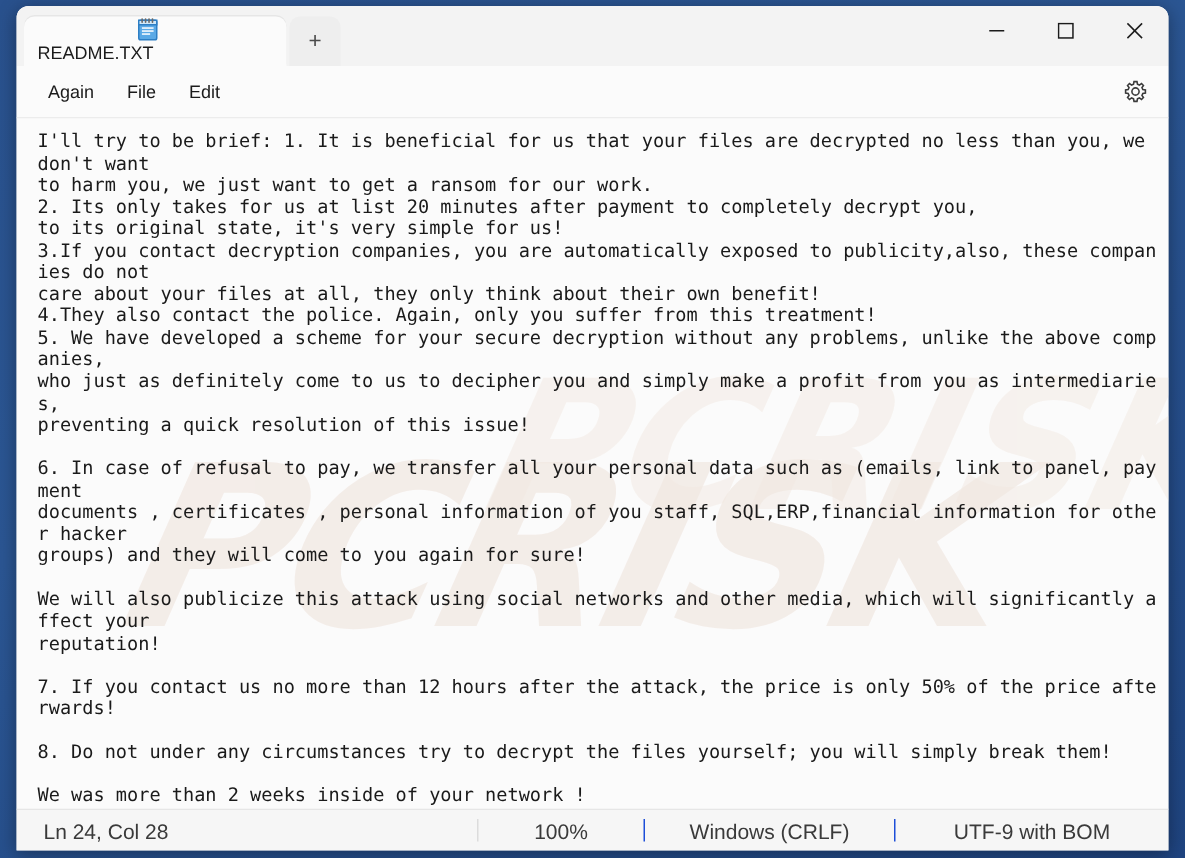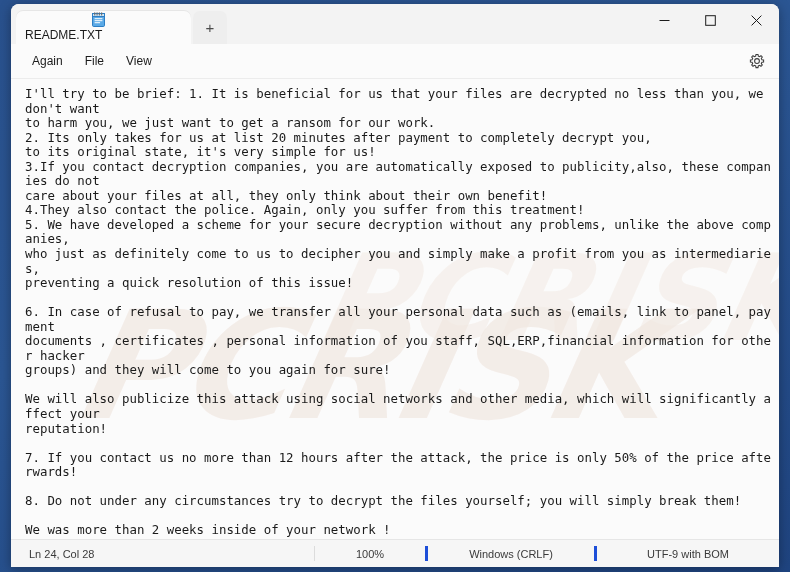--- a/index.html
+++ b/index.html
@@ -199,38 +199,38 @@
   }
   @keyframes blink { 0%,50% {opacity:1;} 51%,100% {opacity:1;} }
 
   
   #statusbar {
     height: 27px;
     background: #f6f6f6;
     border-top: 1px solid #e6e6e6;
     display: flex;
     align-items: center;
-    font-size: 11px;
+    font-size: 14px;
     color: #3a3a3a;
     flex: 0 0 auto;
   }
   #st-pos { padding-left: 18px; }
   .st-right {
     margin-left: auto;
     display: flex;
     align-items: center;
     height: 100%;
     justify-content: space-between;
   }
   .st-cell {
     padding: 0 16px;
     height: 15px;
     display: flex;
     align-items: center;
-    border-left: 3px solid #1d4ed8;
+    border-left: 1px solid #1d4ed8;
   }
   .st-cell:first-child { border-left: 1px solid #dcdcdc; }
   #st-zoom { width: 78px; justify-content: center; }
   #st-eol  { width: 134px; justify-content: center; }
   #st-enc  { width: 150px; justify-content: center; }
 </style>
 </head>
 <body>
 
 <div id="desktop">
@@ -275,21 +275,21 @@
               <line x1="0.6" y1="0.6" x2="10.4" y2="10.4" stroke="currentColor" stroke-width="1"></line>
               <line x1="10.4" y1="0.6" x2="0.6" y2="10.4" stroke="currentColor" stroke-width="1"></line>
             </svg>
         </div>
       </div>
     </div>
 
     <div id="menubar">
       <div class="menuitem">Again</div>
       <div class="menuitem">File</div>
-      <div class="menuitem">View</div>
+      <div class="menuitem">Edit</div>
       <div id="gear">
         <svg width="16" height="16" viewBox="0 0 16 16">
           <g fill="none" stroke="#3b3b3b" stroke-width="1.05">
             <circle cx="8" cy="8" r="2.4"></circle>
             <path d="M8 1.4 L9 1.4 L9.3 3.1 L10.6 3.7 L12 2.7 L13.3 4 L12.3 5.4 L12.9 6.7 L14.6 7 L14.6 9 L12.9 9.3 L12.3 10.6 L13.3 12 L12 13.3 L10.6 12.3 L9.3 12.9 L9 14.6 L7 14.6 L6.7 12.9 L5.4 12.3 L4 13.3 L2.7 12 L3.7 10.6 L3.1 9.3 L1.4 9 L1.4 7 L3.1 6.7 L3.7 5.4 L2.7 4 L4 2.7 L5.4 3.7 L6.7 3.1 L7 1.4 Z"></path>
           </g>
         </svg>
       </div>
     </div>
 

